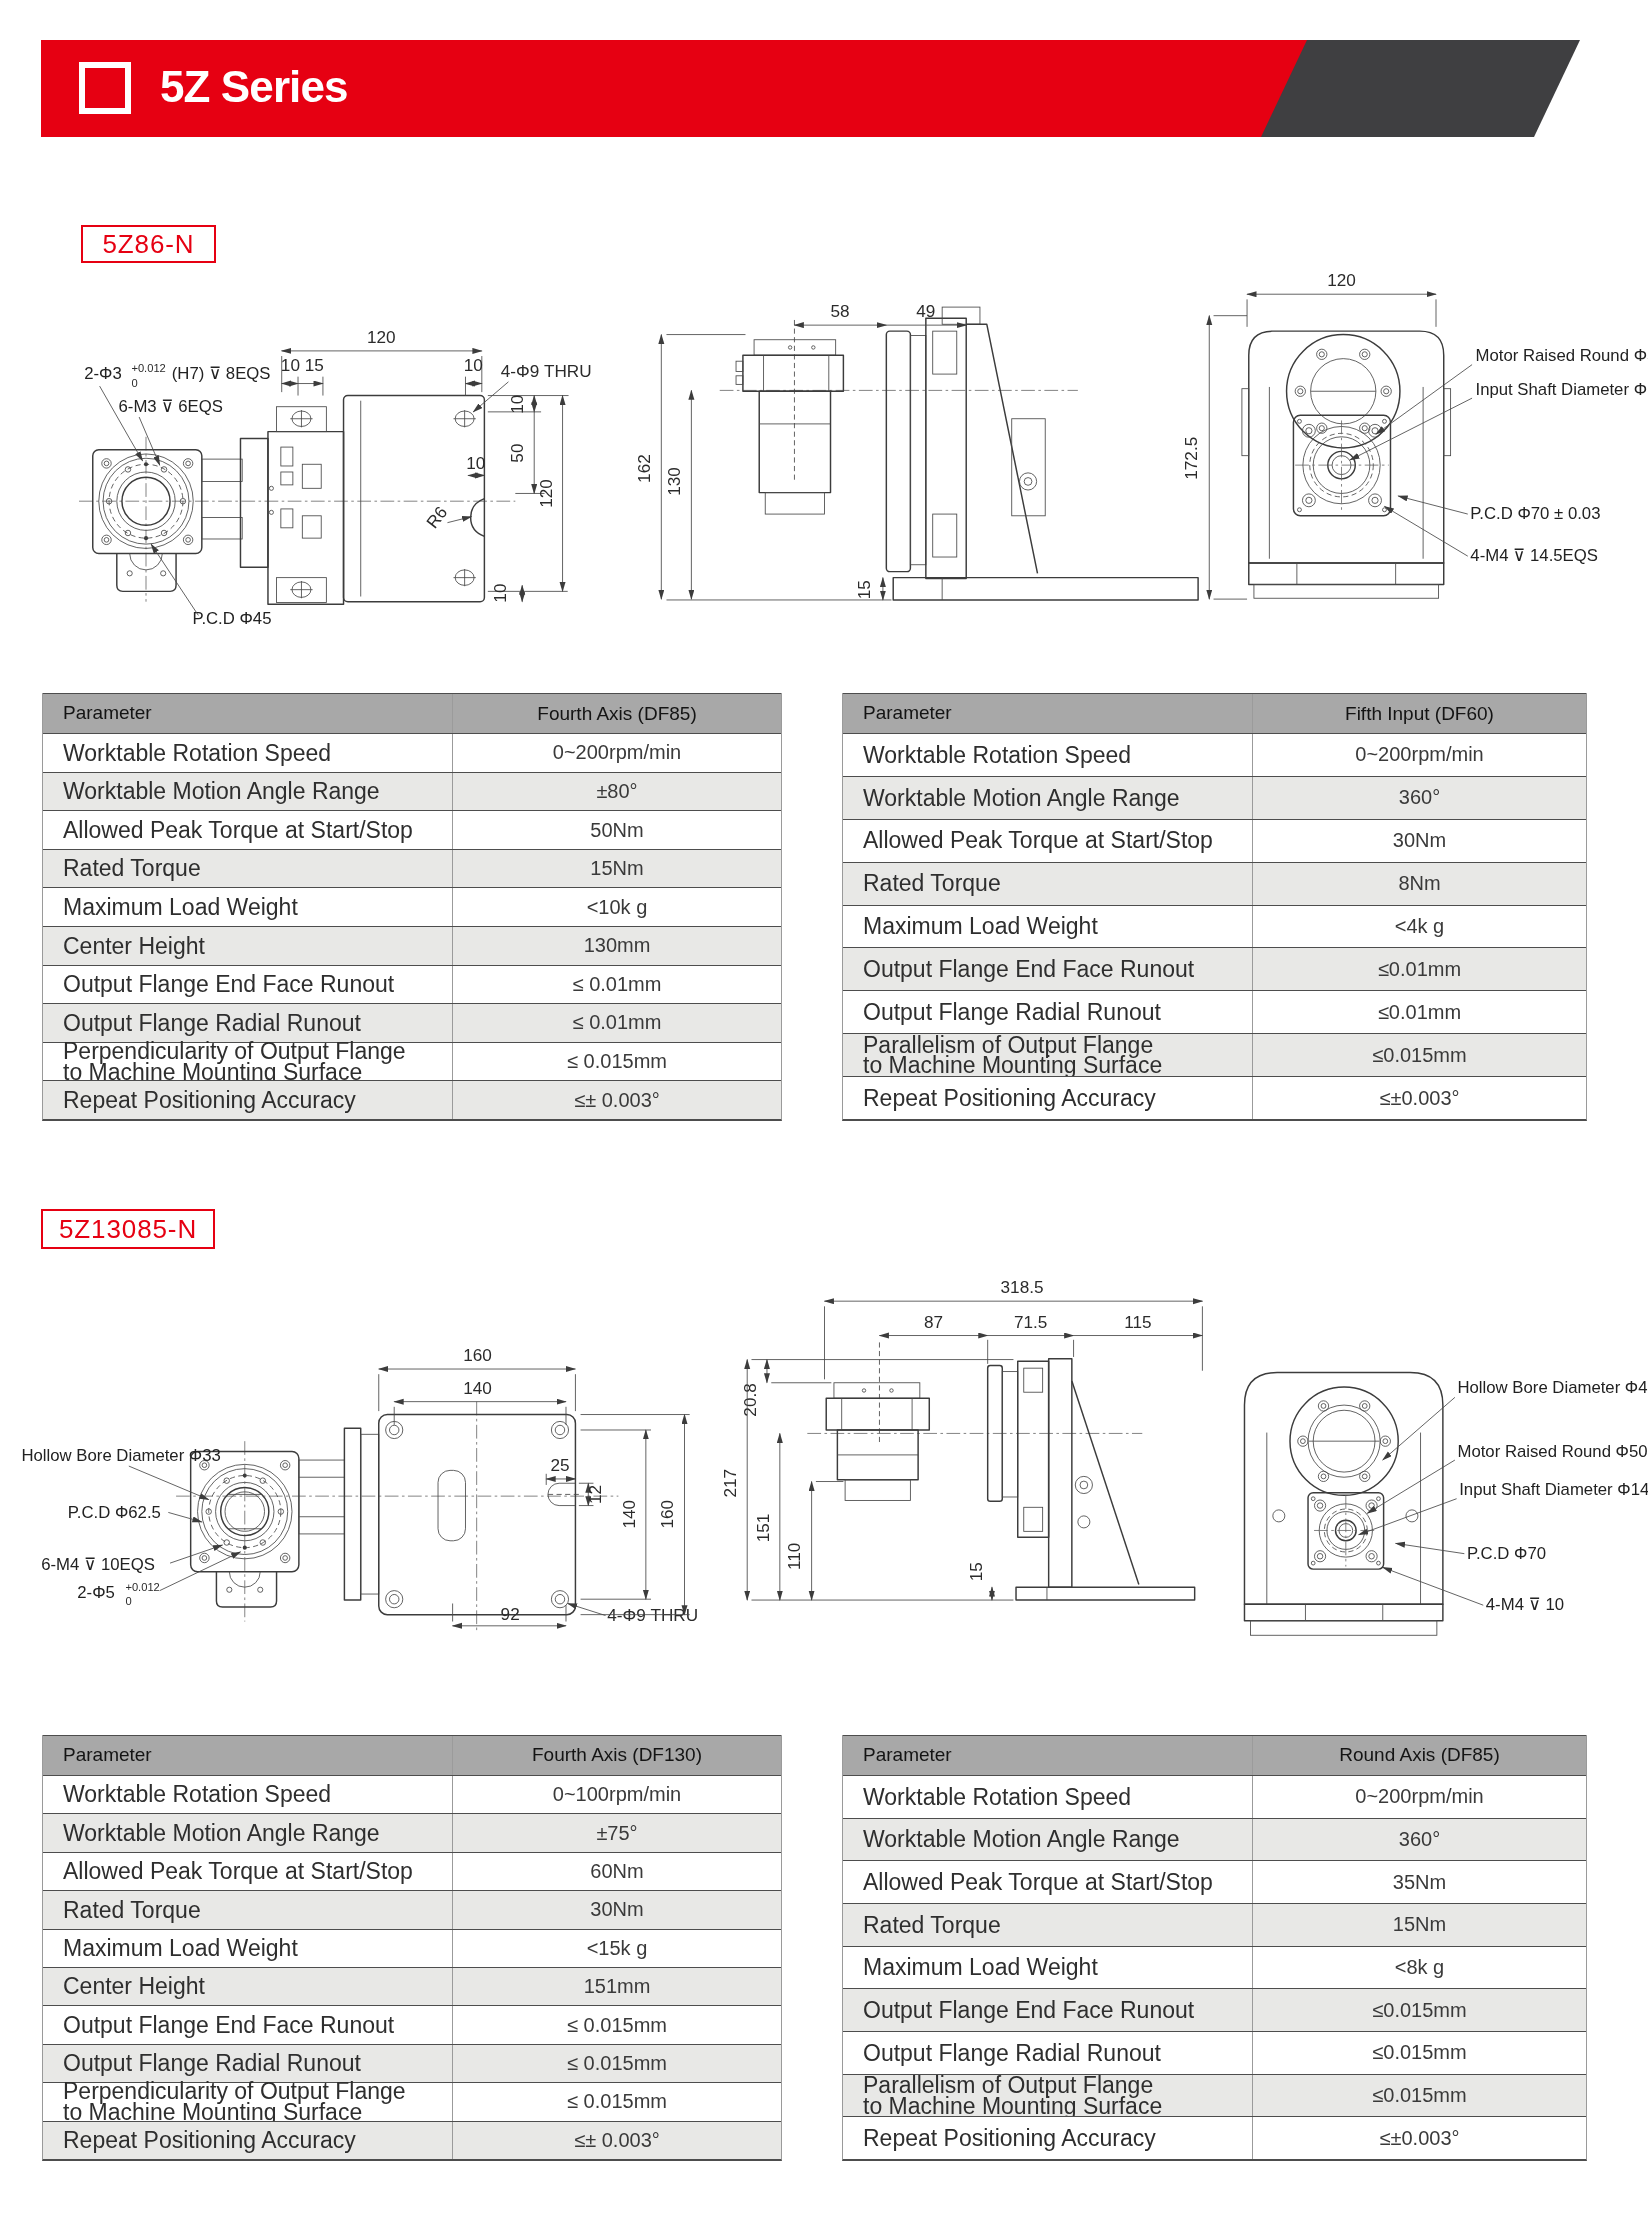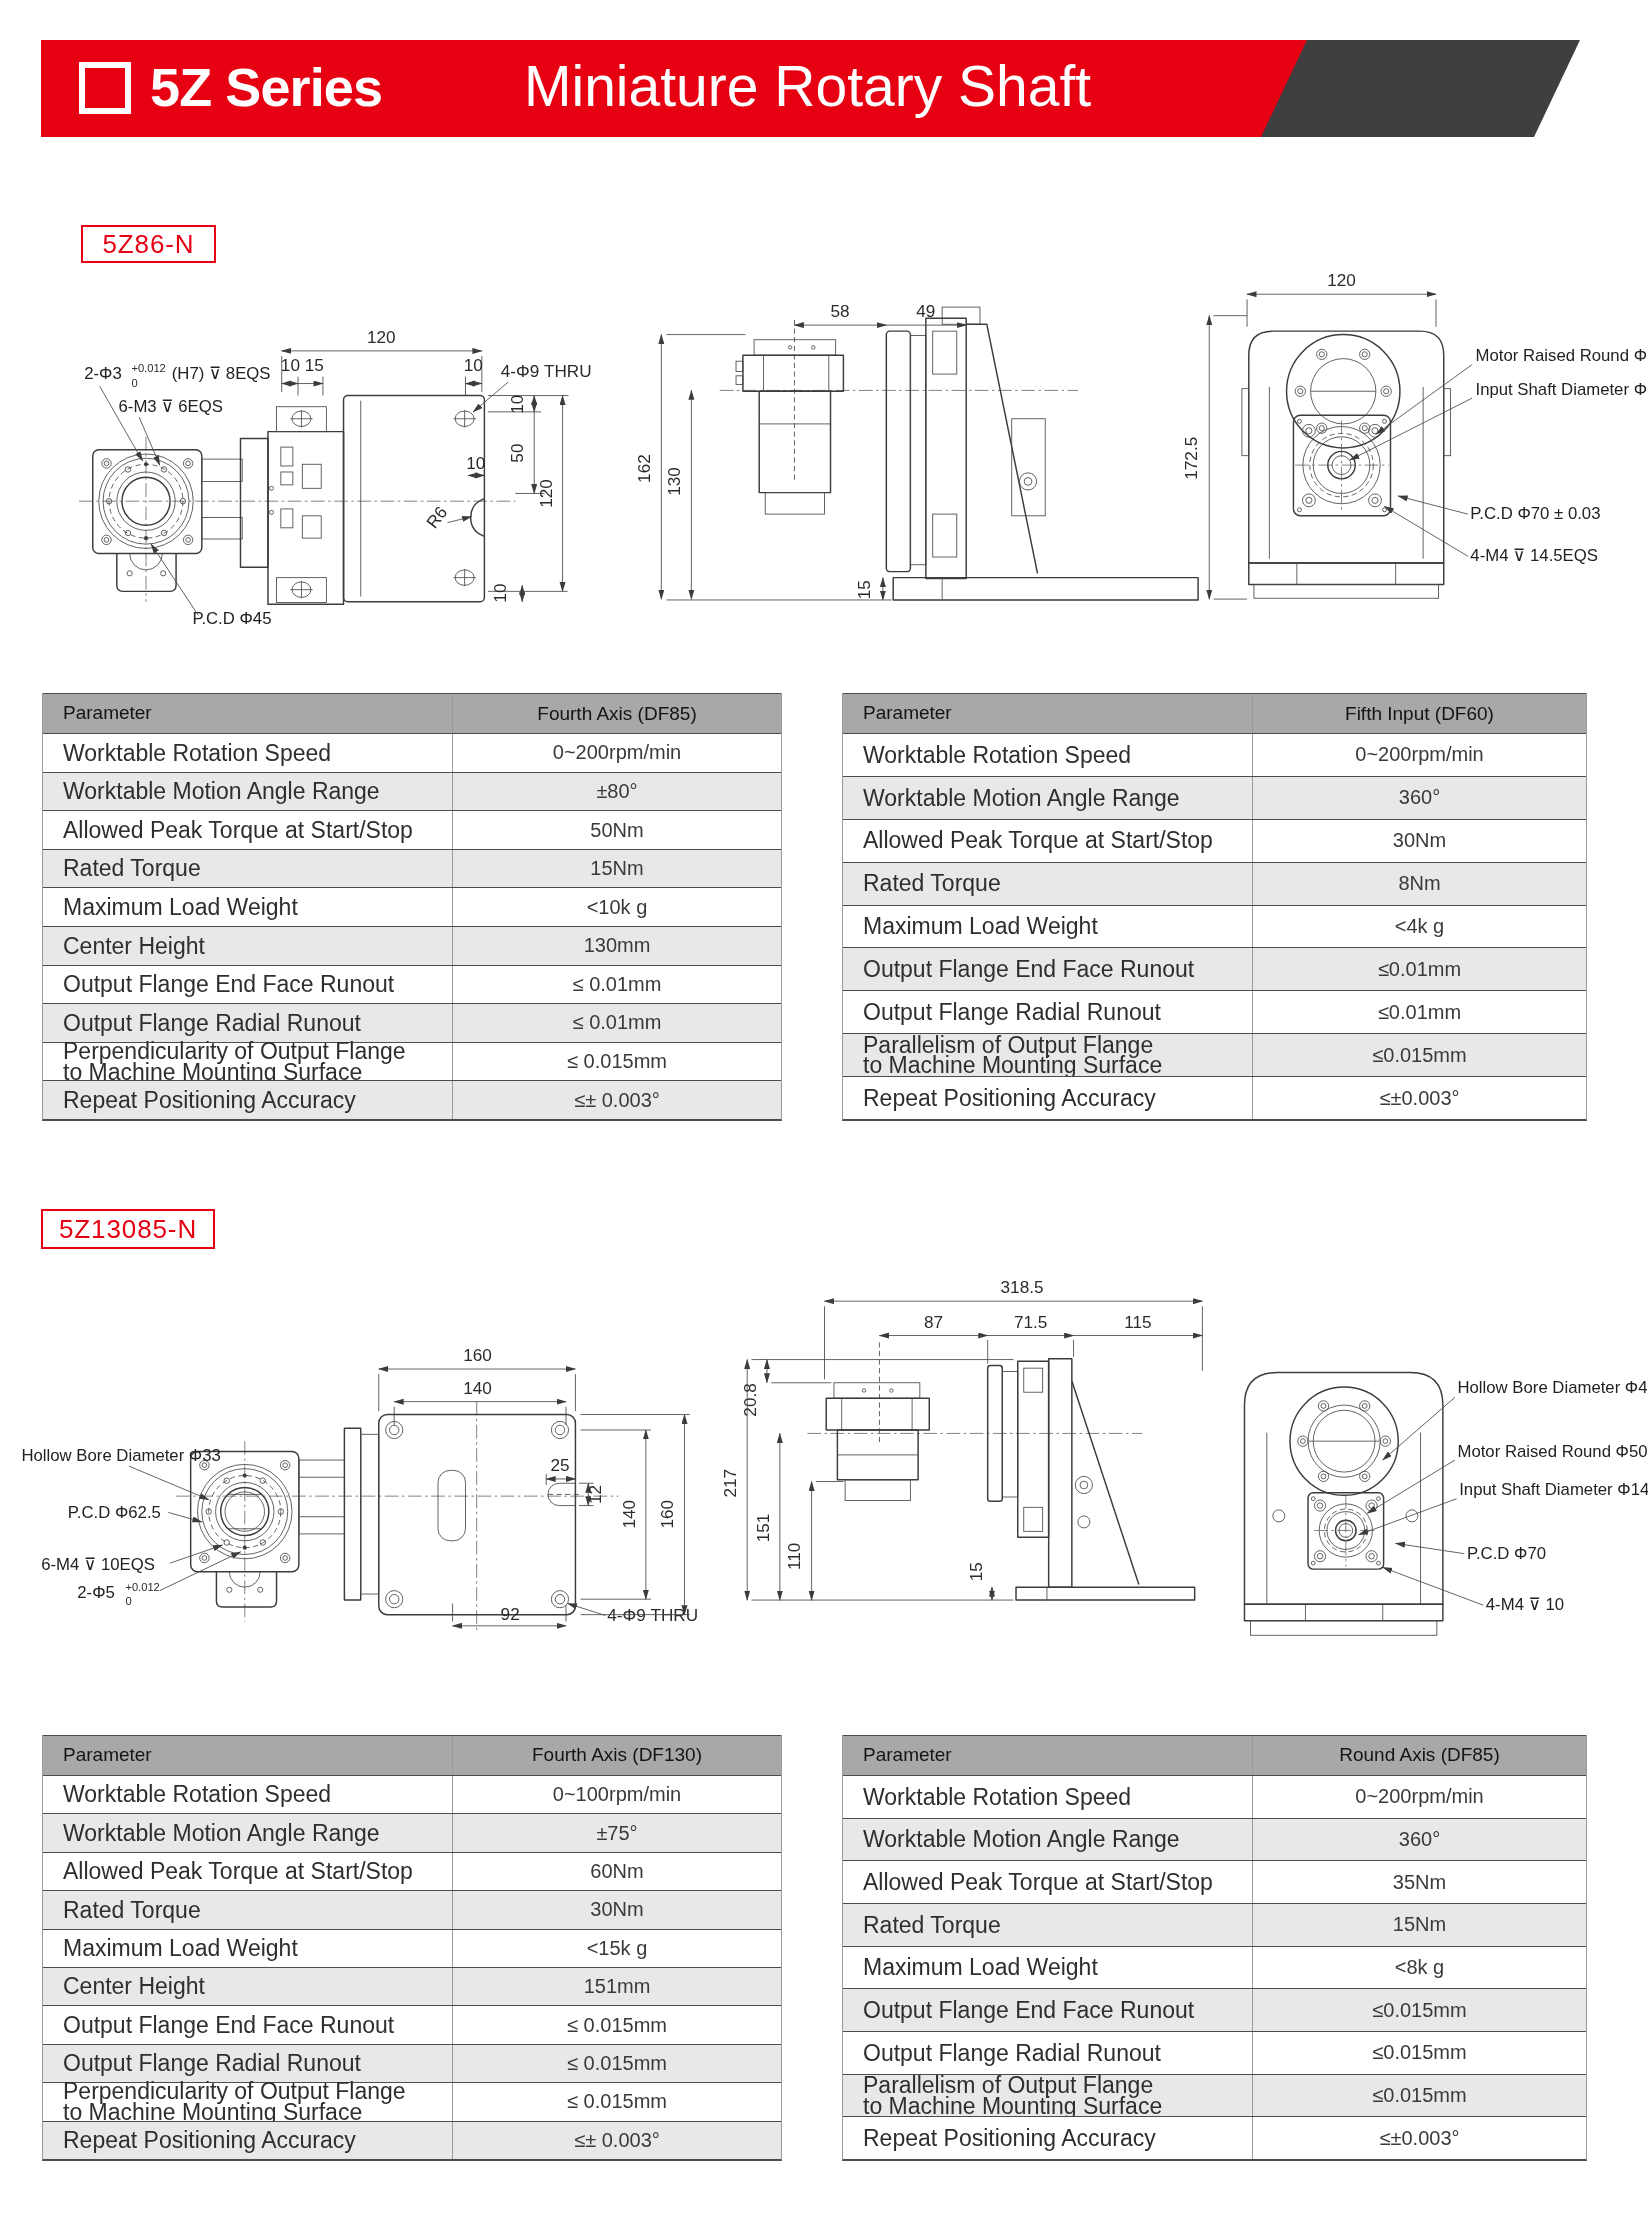--- a/index.html
+++ b/index.html
@@ -5,22 +5,22 @@
   html,body{margin:0;padding:0;background:#f4f4f4;}
   .page{position:relative;width:1649px;height:2216px;background:#ffffff;overflow:hidden;
         font-family:"Liberation Sans",sans-serif;}
   
   .banner-red{position:absolute;left:41px;top:40px;width:1267px;height:97px;background:#e60012;
               clip-path:polygon(0 0,100% 0,calc(100% - 46px) 100%,0 100%);
               display:flex;align-items:center;}
   .banner-dark{position:absolute;left:1261px;top:40px;width:319px;height:97px;background:#3f3f41;
                clip-path:polygon(46px 0,319px 0,273px 100%,0 100%);}
   .banner-square{position:absolute;left:38px;top:21.5px;width:40px;height:40px;border:6.9px solid #ffffff;}
-  .banner-series{position:absolute;left:109px;top:50%;transform:translateY(-54%);
-                 color:#fff;font-size:54px;font-weight:bold;letter-spacing:-0.9px;white-space:nowrap;}
+  .banner-series{position:absolute;left:119px;top:50%;transform:translateY(-54%);
+                 color:#fff;font-size:44px;font-weight:bold;letter-spacing:-0.9px;white-space:nowrap;}
   .banner-sub{position:absolute;left:483px;top:50%;transform:translateY(-54%);
               color:#fff;font-size:57px;font-weight:400;white-space:nowrap;}
   
   .model-box{position:absolute;border:2.6px solid #e60012;color:#e60012;display:flex;
              align-items:center;justify-content:center;font-size:26px;letter-spacing:0.9px;background:#fff;}
   .mb1{left:81px;top:225px;width:131px;height:34px;}
   .mb2{left:41px;top:1209px;width:170px;height:36px;}
   
   .table{position:absolute;display:flex;flex-direction:column;
          border-bottom:2.6px solid #4d4d4d;border-left:0.9px solid #9a9a9a;border-right:0.9px solid #9a9a9a;justify-content:center;}
@@ -46,21 +46,20 @@
   .stx{fill:#2b2b2b;font-size:13px;}
 </style>
 </head>
 <body>
 
 <div class="page">
 
   <div class="banner-red">
     <div class="banner-square"></div>
     <div class="banner-series">5Z Series</div>
-    <div class="banner-sub">Miniature Rotary Shaft</div>
   </div>
   <div class="banner-dark"></div>
 
   <div class="model-box mb1">5Z86-N</div>
   <div class="model-box mb2">5Z13085-N</div>
 
   <svg class="dwg" style="top:258px" width="1649" height="434" viewBox="0 300 1920 505">
     <defs>
       <marker id="ar1" markerWidth="12" markerHeight="8" refX="11" refY="3.5" orient="auto-start-reverse" markerUnits="userSpaceOnUse">
         <path d="M0,0 L12,3.5 L0,7 Z" fill="#3c3c3c"></path>

